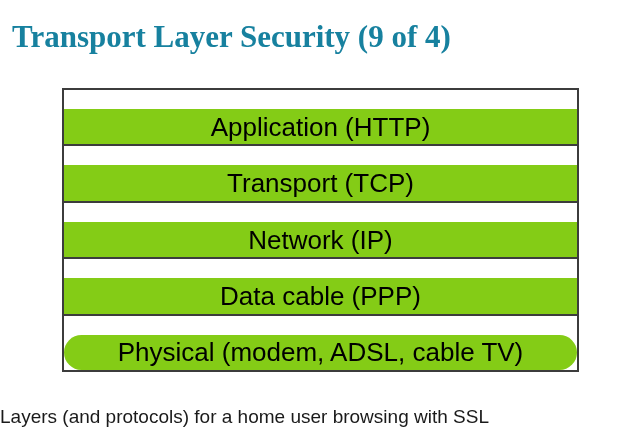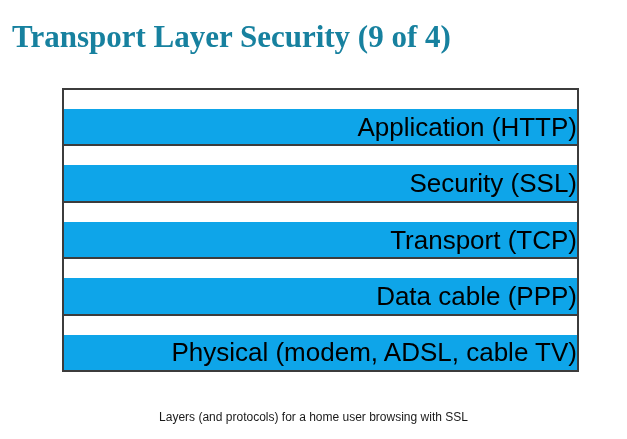--- a/index.html
+++ b/index.html
@@ -47,74 +47,75 @@
     border: 2px solid #3c3c3c;
     box-sizing: border-box;
     background: #ffffff;
     display: flex;
     flex-direction: column;
   }
   .layer-row {
     flex: 1 1 0;
     display: flex;
     align-items: center;
-    justify-content: flex-end;
+    justify-content: center;
     border-bottom: 2px solid #3c3c3c;
     box-sizing: border-box;
-    background: #0ea5e9;
+    background: #84cc16;
     margin-top: 19px;
   }
   .layer-row:last-child {
     border-bottom: none;
+    border-radius: 20px;
   }
   .layer-label {
     font-family: "Liberation Sans", sans-serif;
     font-size: 26px;
     line-height: 30px;
     font-weight: normal;
     color: #000000;
     white-space: nowrap;
     text-align: center;
   }
 
   
   #stack-caption {
     position: absolute;
     left: 0;
     top: 408px;
     width: 627px;
-    text-align: center;
+    text-align: left;
     font-family: "Liberation Sans", sans-serif;
-    font-size: 12px;
+    font-size: 19px;
     line-height: 18px;
     color: #1a1a1a;
     white-space: nowrap;
   }
 </style>
 </head>
 <body>
 
 <div id="slide">
 
   <div id="slide-title">Transport Layer Security (9 of 4)</div>
 
   <div id="layer-stack">
 
     <div class="layer-row">
       <span class="layer-label">Application (HTTP)</span>
     </div>
 
-    <div class="layer-row">
-      <span class="layer-label">Security (SSL)</span>
-    </div>
 
     <div class="layer-row">
       <span class="layer-label">Transport (TCP)</span>
     </div>
 
+    <div class="layer-row">
+      <span class="layer-label">Network (IP)</span>
+    </div>
 
     <div class="layer-row">
       <span class="layer-label">Data cable (PPP)</span>
     </div>
 
     <div class="layer-row">
       <span class="layer-label">Physical (modem, ADSL, cable TV)</span>
     </div>
 
   </div>

